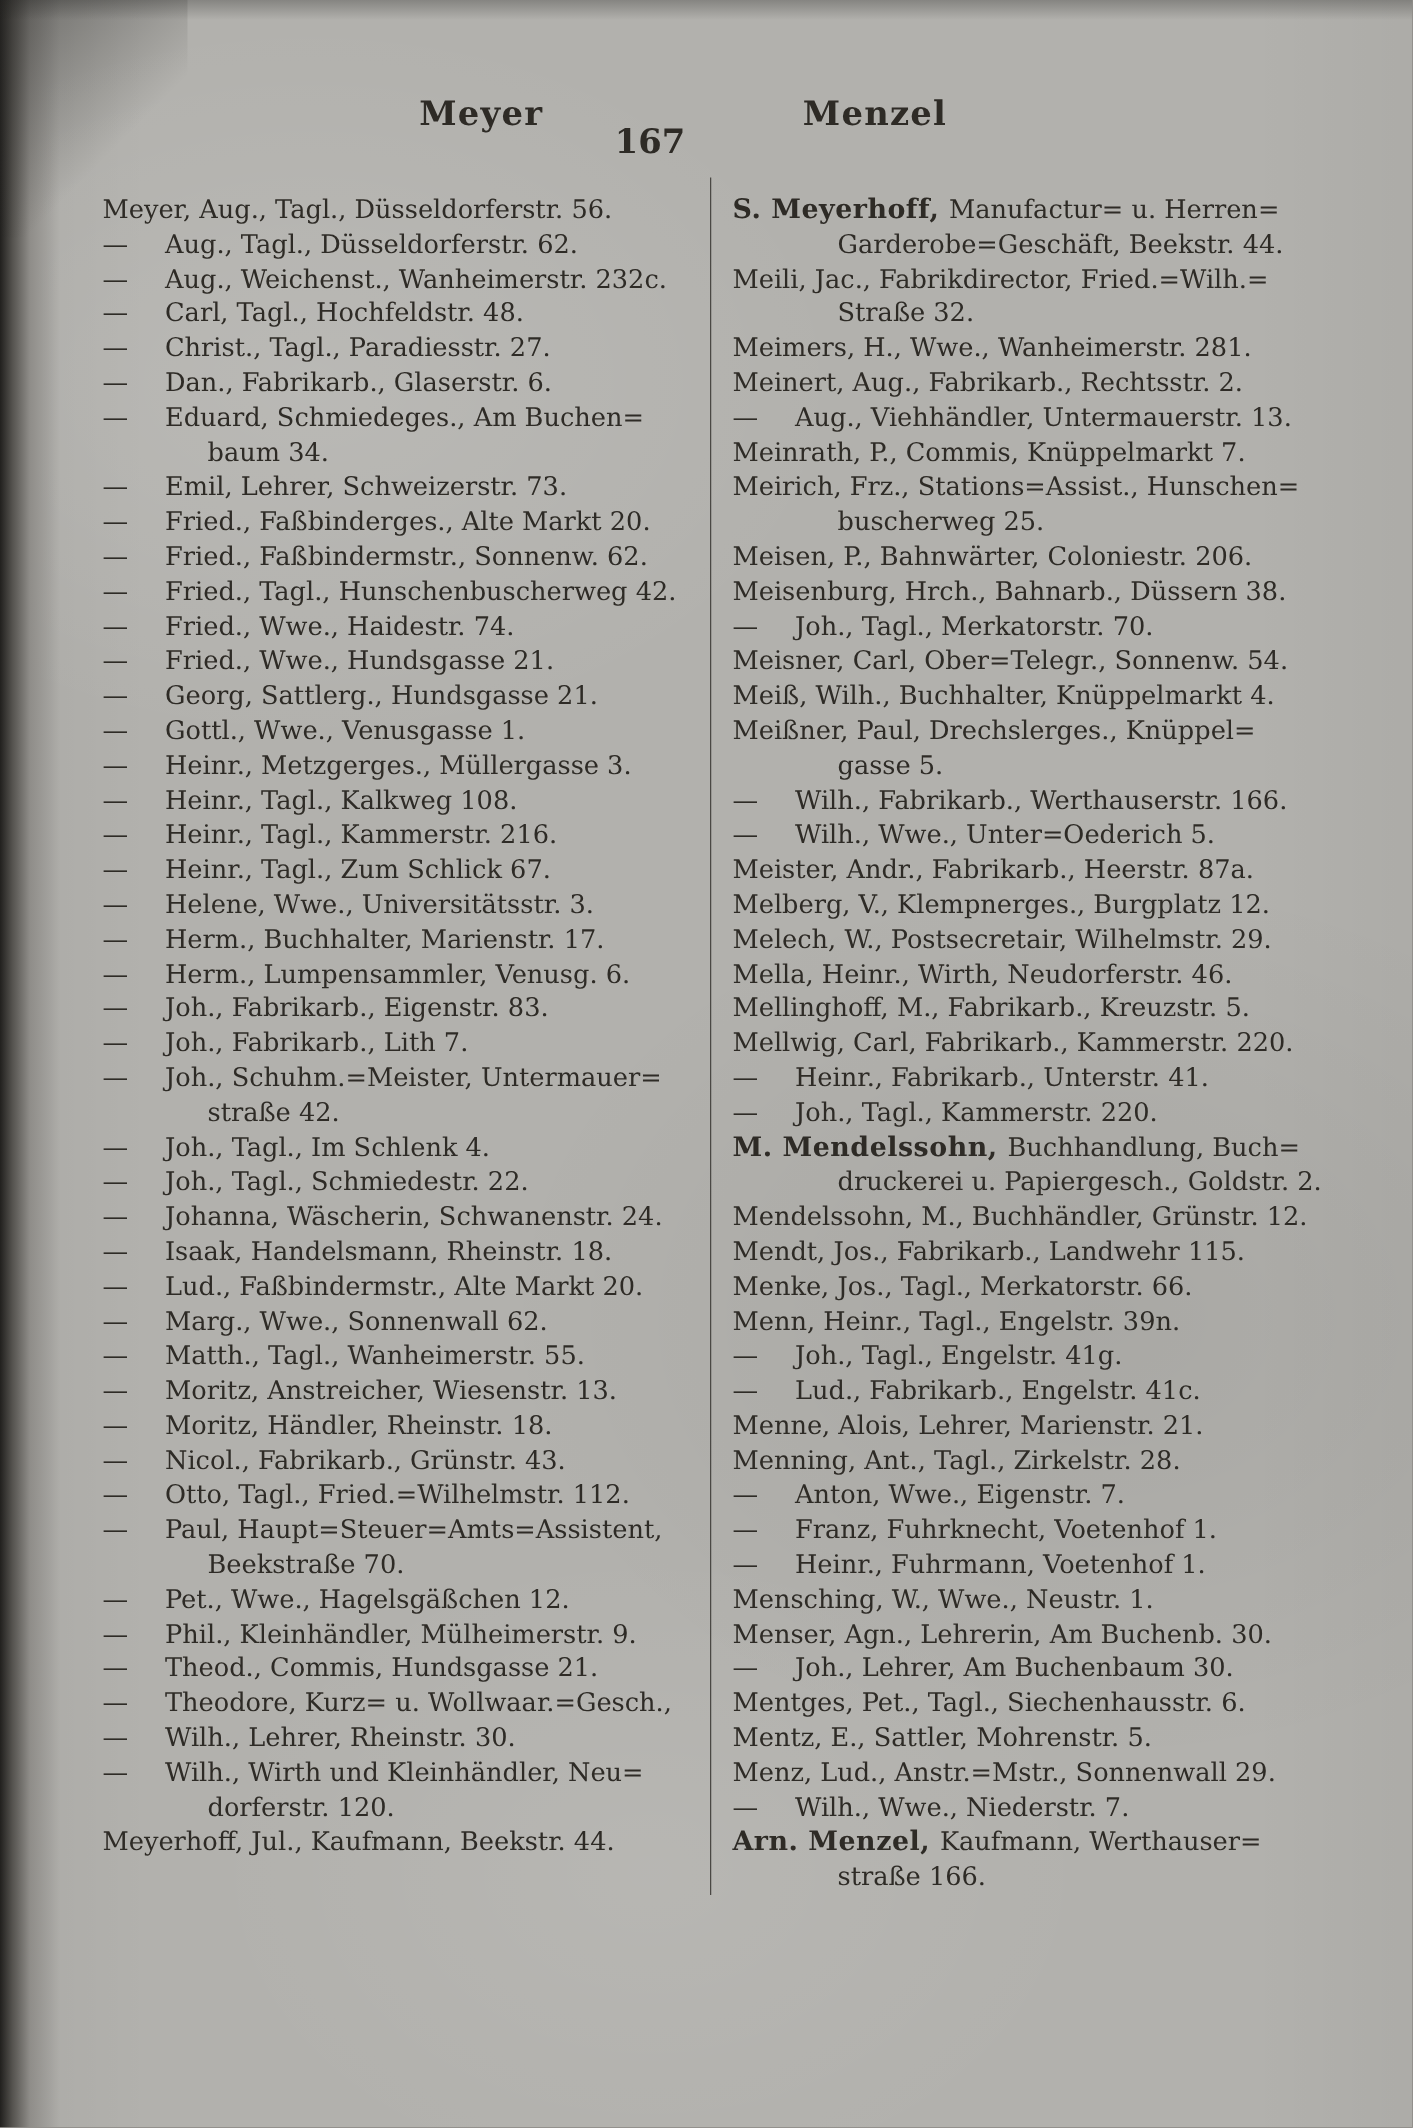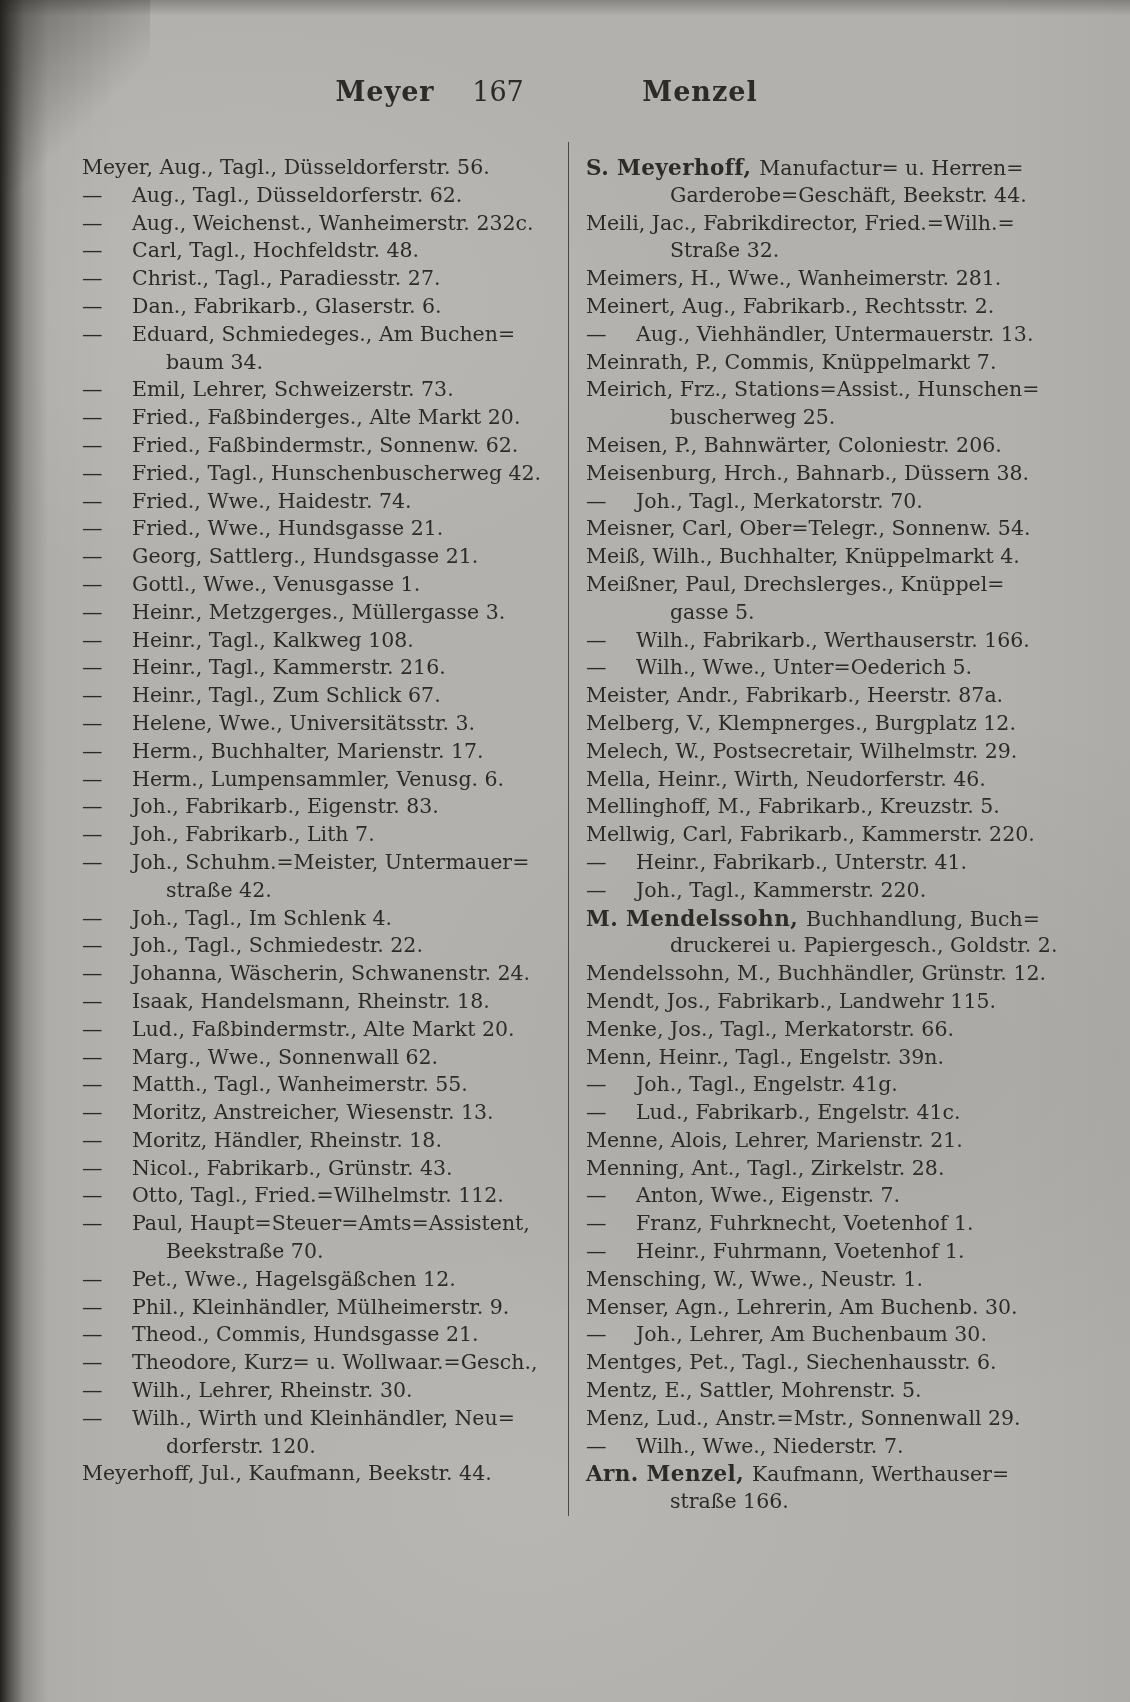--- a/index.html
+++ b/index.html
@@ -33,21 +33,21 @@
     position:absolute;left:0;top:0;width:150px;height:190px;
     background:linear-gradient(135deg, rgba(40,39,37,.5), rgba(40,39,37,0) 62%);
   }
   .edge-top{
     position:absolute;top:0;left:0;right:0;height:16px;
     background:linear-gradient(180deg, rgba(30,30,28,.30), rgba(30,30,28,0));
   }
   .header{position:absolute;top:76px;left:0;width:100%;height:40px;font-size:27px;}
   .hw{position:absolute;text-align:center;}
   .hw-left{left:295px;width:180px;font-weight:700;letter-spacing:1px;}
-  .hw-num{left:433px;width:130px;font-weight:400;}
+  .hw-num{left:455px;width:130px;font-weight:700;margin-top:22px;}
   .hw-right{left:610px;width:180px;font-weight:700;letter-spacing:1px;}
 
   .columns{
     position:absolute;left:82px;top:138px;width:976px;
     display:flex;align-items:flex-start;
   }
   .col{flex:none;margin-top:16px;}
   .col-left{width:482px;}
   .divider{width:1px;align-self:stretch;background:var(--rule);margin:4px 7px 0 4px;}
   .col-right{width:470px;padding-left:10px;}

